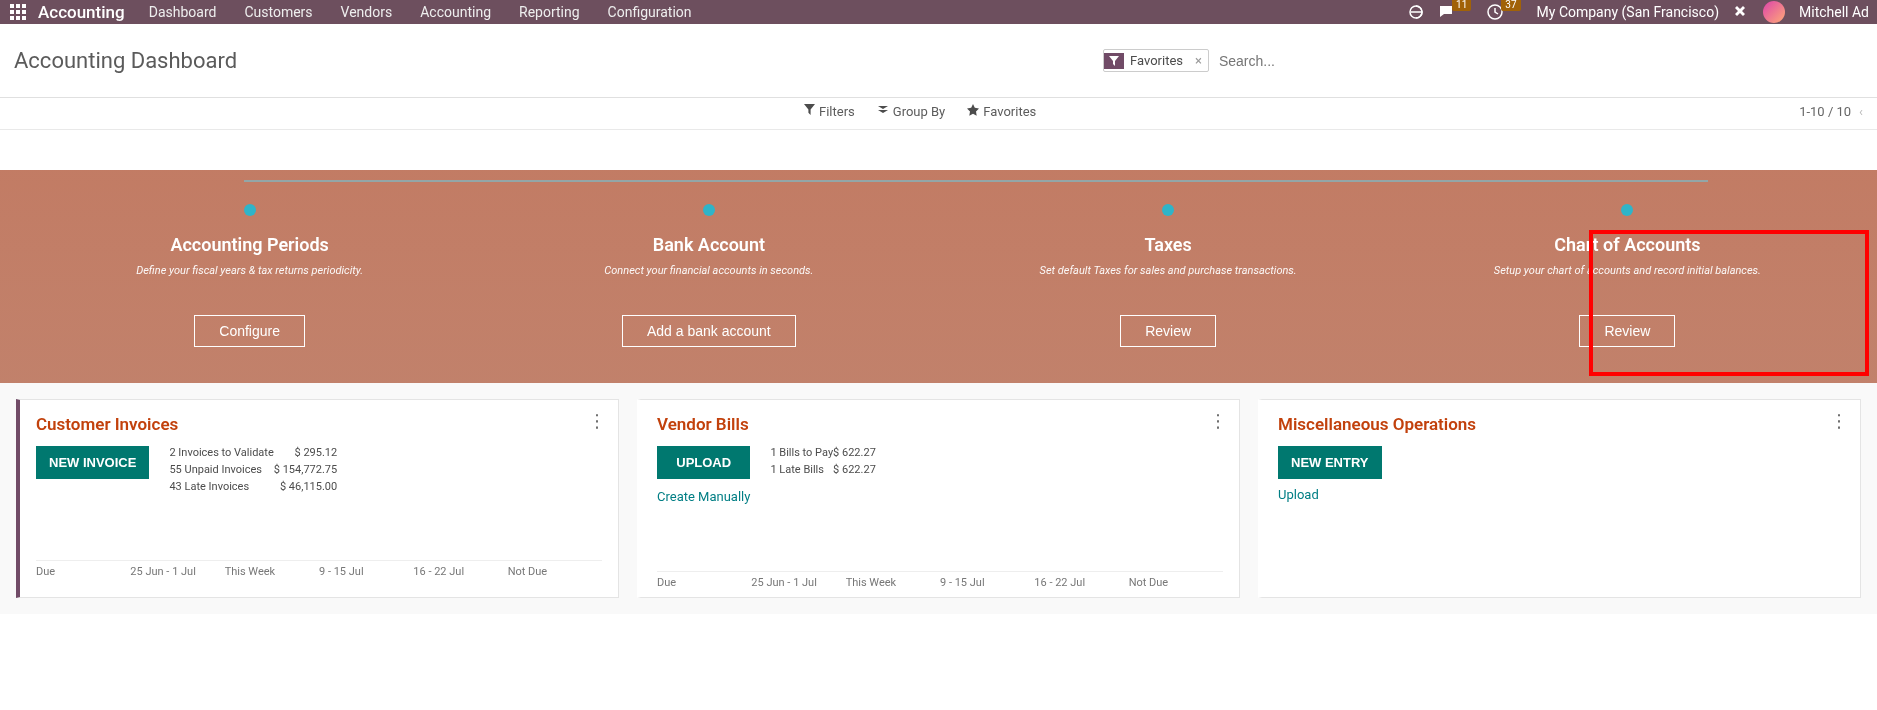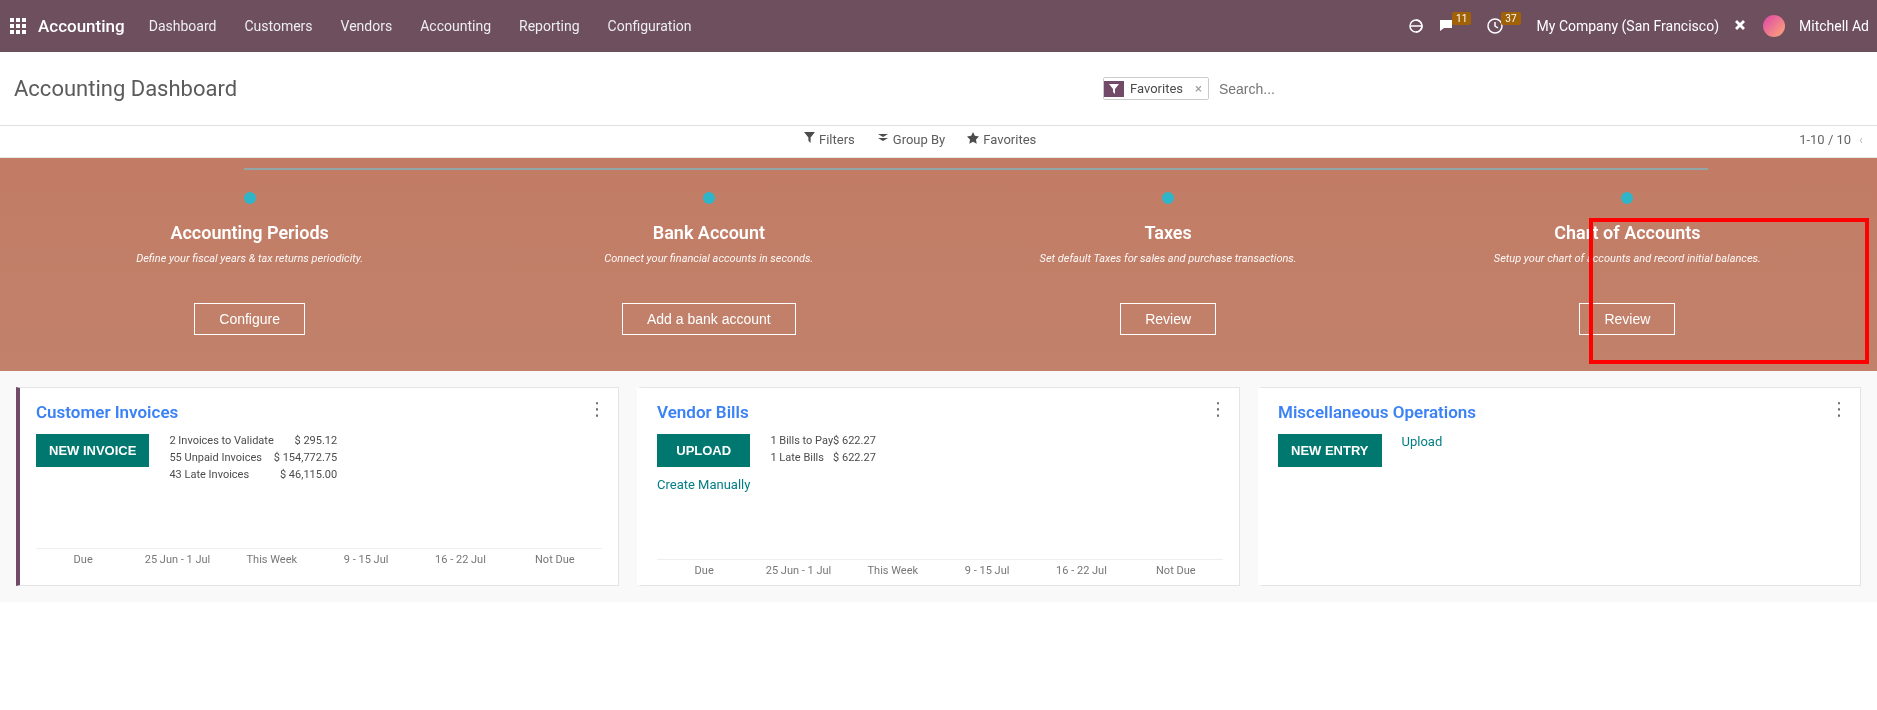--- a/index.html
+++ b/index.html
@@ -1,18 +1,18 @@
 <!DOCTYPE html>
 <html><head>
 <meta charset="utf-8">
 <style>
 * { box-sizing: border-box; margin: 0; padding: 0; }
 body { font-family: -apple-system, BlinkMacSystemFont, "Segoe UI", Roboto, sans-serif; font-size: 14px; color: #4c4c4c; }
 
-.topbar { background: #6d4f5e; color: #fff; display: flex; align-items: center; height: 52px; padding: 0 8px; }
+.topbar { background: #6d4f5e; color: #fff; display: flex; align-items: center; height: 24px; padding: 0 8px; }
 .apps-icon { width: 20px; height: 20px; margin-right: 10px; display: inline-flex; align-items: center; justify-content: center; cursor: pointer; }
 .app-title { font-size: 17px; font-weight: 500; margin-right: 20px; }
 .topnav { display: flex; gap: 20px; }
 .topnav a { color: #eee; text-decoration: none; font-size: 14px; padding: 8px 4px; cursor: pointer; }
 .topbar-right { margin-left: auto; display: flex; align-items: center; gap: 14px; }
 .icon-btn { position: relative; cursor: pointer; display: inline-flex; align-items: center; }
 .badge { background: #a16207; color: #fff; font-size: 10px; padding: 1px 4px; border-radius: 2px; position: relative; top: -8px; left: -2px; }
 .avatar { width: 22px; height: 22px; border-radius: 50%; background: linear-gradient(135deg,#d4a,#fa7); display:inline-block; }
 
 .control-panel { display: flex; align-items: center; padding: 24px 14px; border-bottom: 1px solid #e0e0e0; }
@@ -22,47 +22,47 @@
 .facet .facet-icon { background: #714b67; color:#fff; padding: 3px 5px; }
 .facet .facet-label { padding: 3px 6px; }
 .facet .facet-x { padding: 0 6px; cursor:pointer; color:#999; }
 .search-input { border: none; outline: none; font-size: 14px; flex:1; padding: 4px; }
 
 .filter-row { display: flex; align-items: center; gap: 22px; padding: 6px 14px 10px; border-bottom: 1px solid #e9e9e9; justify-content: flex-end; color:#5c5c5c;}
 .filter-row .left-group { margin-right:auto; display:flex; gap:22px; margin-left: 790px;}
 .filter-btn { cursor:pointer; display:inline-flex; align-items:flex-start; gap:4px; font-size:13px; }
 .pager { margin-left:auto; font-size:13px; color:#666; display:flex; align-items:center; gap:8px;}
 
-.onboarding { position: relative; background: linear-gradient(rgba(192,113,88,0.88),rgba(192,113,88,0.78)), linear-gradient(#d0c8bc,#c5baae); color:#fff; padding: 34px 20px 36px; }
+.onboarding { position: relative; background: linear-gradient(rgba(192,113,88,0.88),rgba(192,113,88,0.78)), linear-gradient(#d0c8bc,#c5baae); color:#fff; padding: 34px 20px 36px; margin-top: 40px; }
 .steps { display:flex; justify-content:space-around; position:relative; }
 .step-line { position:absolute; top:10px; left:13%; right:9%; height:2px; background:#7fb8c3; opacity:0.7; }
 .step { text-align:center; width: 340px; position:relative; }
 .step-dot { width:12px; height:12px; background:#2fb4c8; border-radius:50%; margin:0 auto 18px; position:relative; z-index:2; }
 .step h3 { font-size:18px; font-weight:600; margin-bottom:8px; }
 .step p { font-size:11px; opacity:0.95; margin-bottom:16px; line-height:1.4; min-height: 36px; font-style: italic;}
 .step button { background:transparent; border:1px solid #fff; color:#fff; padding:7px 24px; font-size:14px; cursor:pointer; }
 .highlight-box { position:absolute; border:4px solid #ff0000; pointer-events:none; }
 
 .dashboard { display:flex; gap:18px; padding:16px; background:#f9f9f9; }
 .card { background:#fff; border:1px solid #e4e4e4; flex:1; position:relative; padding:14px 16px 8px; border-left:4px solid transparent;}
 .card.accent { border-left-color:#714b67; }
-.card-title { color:#3b82f6; font-size:17px; font-weight:600; margin-bottom:12px; }
+.card-title { color:#c2410c; font-size:17px; font-weight:600; margin-bottom:12px; }
 .card-menu { position:absolute; top:10px; right:12px; cursor:pointer; color:#666; font-size:18px; }
 .card-body { display:flex; gap:20px; }
 .primary-btn { background:#00786f; color:#fff; border:none; padding:9px 13px; font-weight:600; font-size:13px; cursor:pointer; white-space:nowrap;}
 .link { color:#017e84; cursor:pointer; font-size:13px; }
 .stats { display:flex; font-size:11px; flex:1; }
 .stats .col { display:flex; flex-direction:column; gap:4px; }
 .stats .col.right { text-align:right; }
 .mini-chart { display:flex; align-items:flex-end; height:50px; gap:0; margin-top:18px; border-bottom:1px solid #eee;}
 .mini-chart .bar-slot { flex:1; display:flex; align-items:flex-end; justify-content:center;}
 .mini-chart .bar { width:80%; background:#a7d4cf; }
 .mini-chart .bar.past { background:#d6c9d3; }
 .x-labels { display:flex; font-size:11px; color:#777; margin-top:4px;}
-.x-labels span { flex:1; text-align:center; }
+.x-labels span { flex:1; text-align:left; }
 
 svg { display:block; }
 </style>
 </head>
 <body>
 
 <div class="topbar">
   <span class="apps-icon">
     <svg width="16" height="16" viewBox="0 0 16 16">
         <g fill="#fff">
@@ -287,19 +287,19 @@
       <span>This Week</span>
       <span>9 - 15 Jul</span>
       <span>16 - 22 Jul</span>
       <span>Not Due</span>
     </div>
   </div>
 
   <div class="card">
     <div class="card-title">Miscellaneous Operations</div>
     <span class="card-menu">⋮</span>
-    <div style="display:flex;gap:20px;">
+    <div style="display:flex;flex-direction:column;gap:8px;">
       <div><button class="primary-btn">NEW ENTRY</button></div>
       <span class="link">Upload</span>
     </div>
   </div>
 
 </div>
 
 </body></html>

